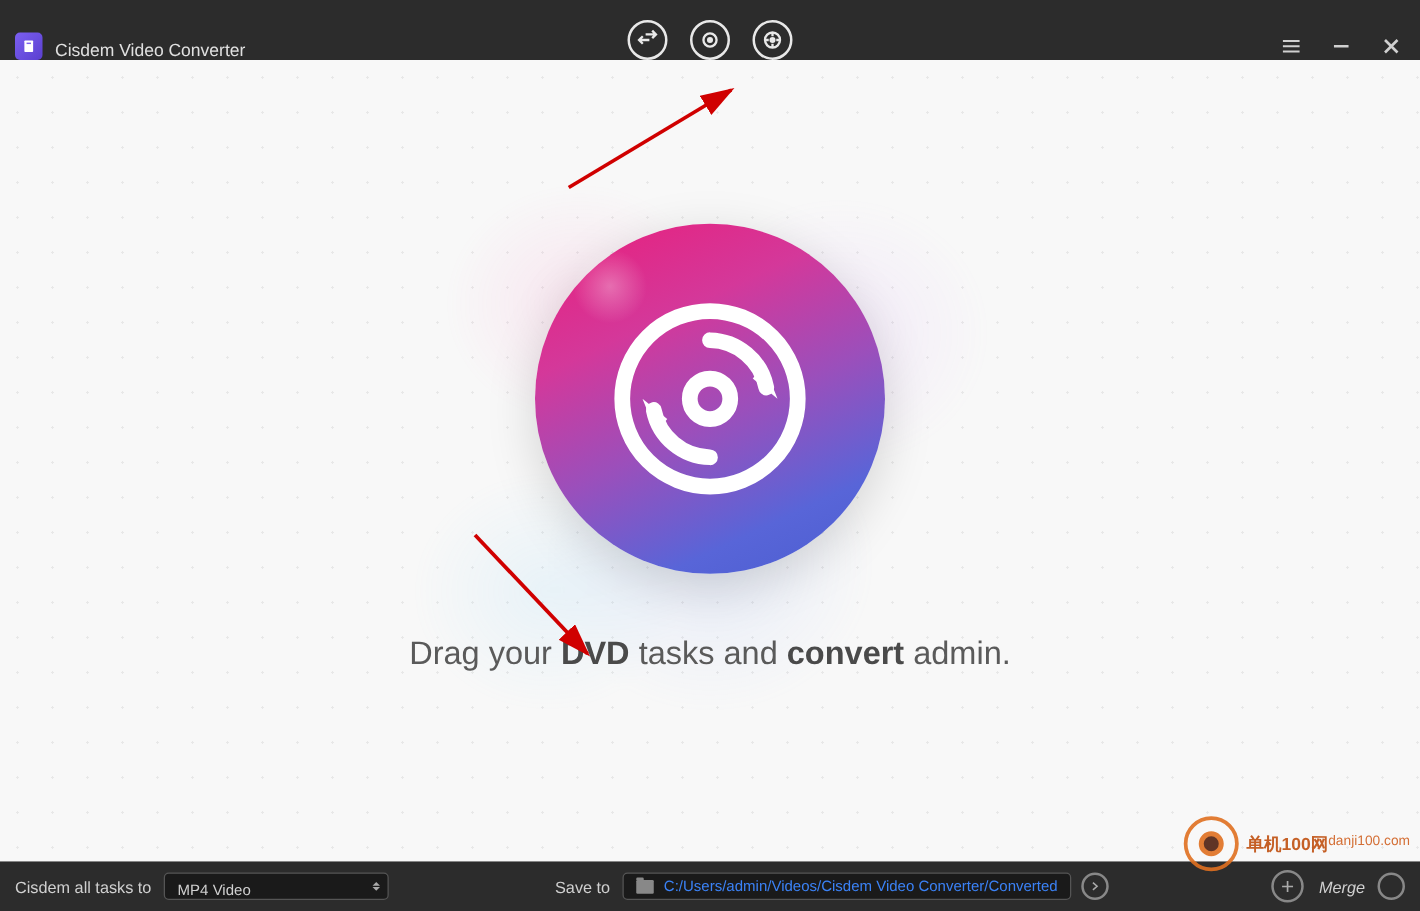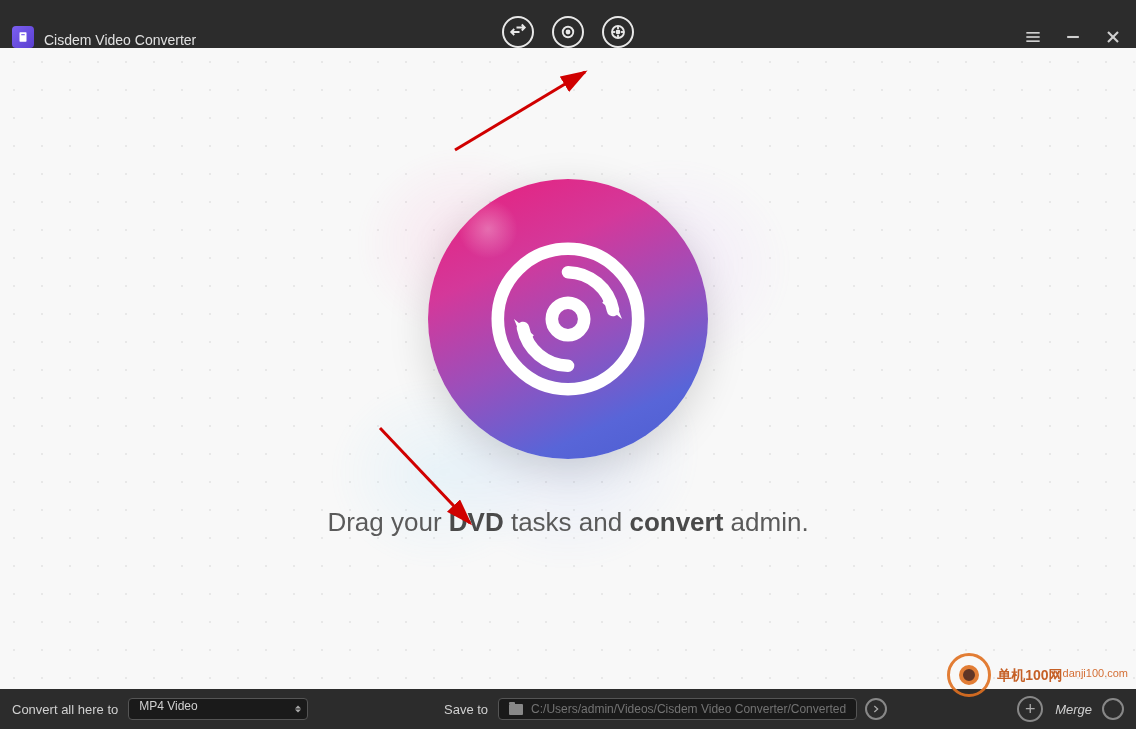--- a/index.html
+++ b/index.html
@@ -155,21 +155,21 @@
   font-size: 13px;
 }
 .bb-label { margin-right: 10px; }
 .bb-select {
   background: #1a1a1a;
   border: 1px solid #555;
   border-radius: 4px;
   height: 22px;
   padding: 0 10px;
   display: flex;
-  align-items: flex-start;
+  align-items: flex-end;
   color: #d0d0d0;
   font-size: 12px;
   min-width: 180px;
   position: relative;
   cursor: pointer;
 }
 .bb-select .caret {
   position: absolute;
   right: 6px;
   top: 50%;
@@ -187,21 +187,21 @@
 .bb-select .caret .dn { border-top: 3px solid #aaa; }
 .spacer { flex: 1; }
 .bb-path {
   background: #1a1a1a;
   border: 1px solid #555;
   border-radius: 4px;
   height: 22px;
   padding: 0 10px;
   display: flex;
   align-items: center;
-  color: #737373;
+  color: #3b82f6;
   font-size: 12px;
   gap: 8px;
   cursor: pointer;
 }
 .folder-icon {
   width: 14px; height: 11px;
   background: #888;
   border-radius: 1px;
   position: relative;
 }
@@ -369,21 +369,21 @@
       <polygon points="62,118 40,100 52,130" fill="#fff" stroke="none"></polygon>
     </svg>
   </div>
 
   <div class="drop-text">
     <span>Drag your </span><strong>DVD</strong><span> tasks and </span><strong>convert</strong><span> admin.</span>
   </div>
 </div>
 
 <div class="bottombar">
-  <span class="bb-label">Convert all here to</span>
+  <span class="bb-label">Cisdem all tasks to</span>
   <div class="bb-select">
     <span>MP4 Video</span>
     <span class="caret">
         <span class="up"></span>
         <span class="dn"></span>
       </span>
   </div>
 
   <div class="spacer"></div>
 

